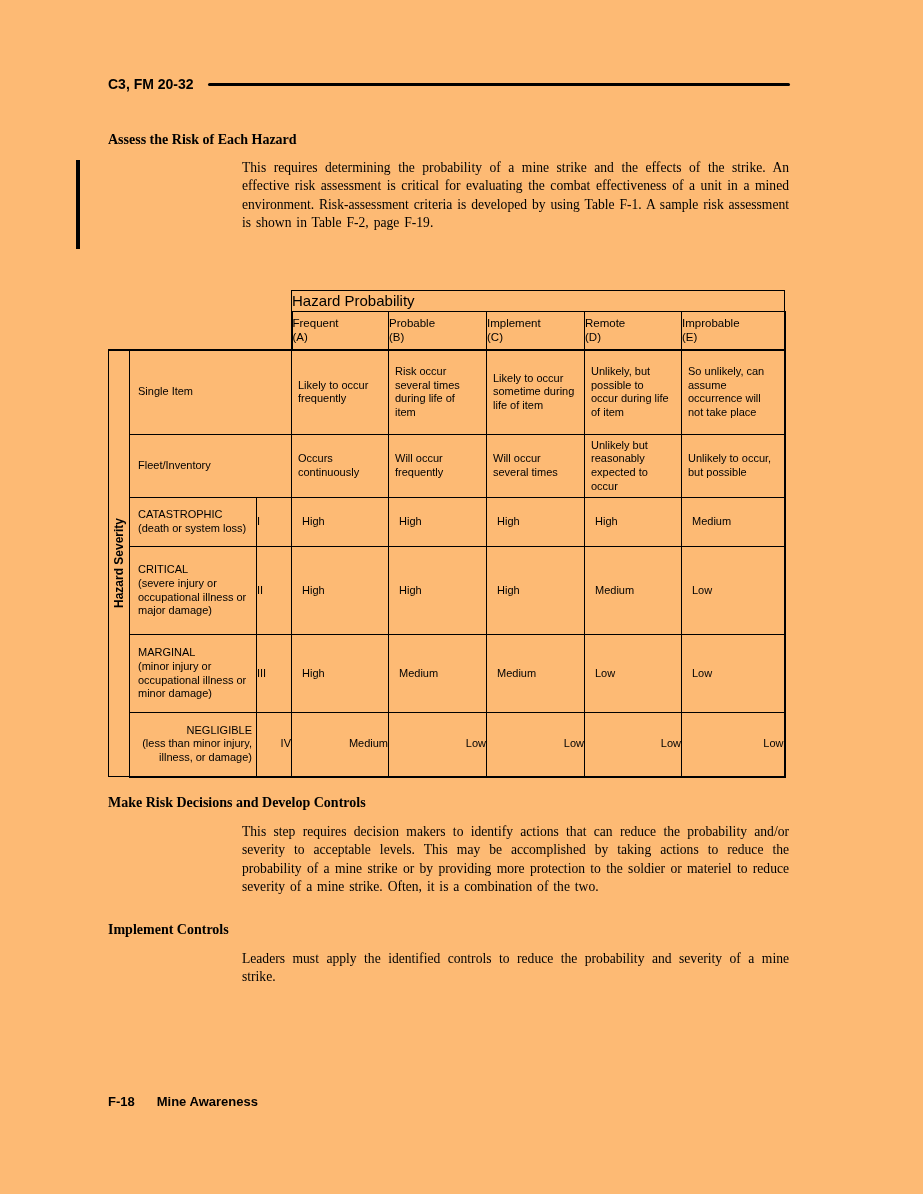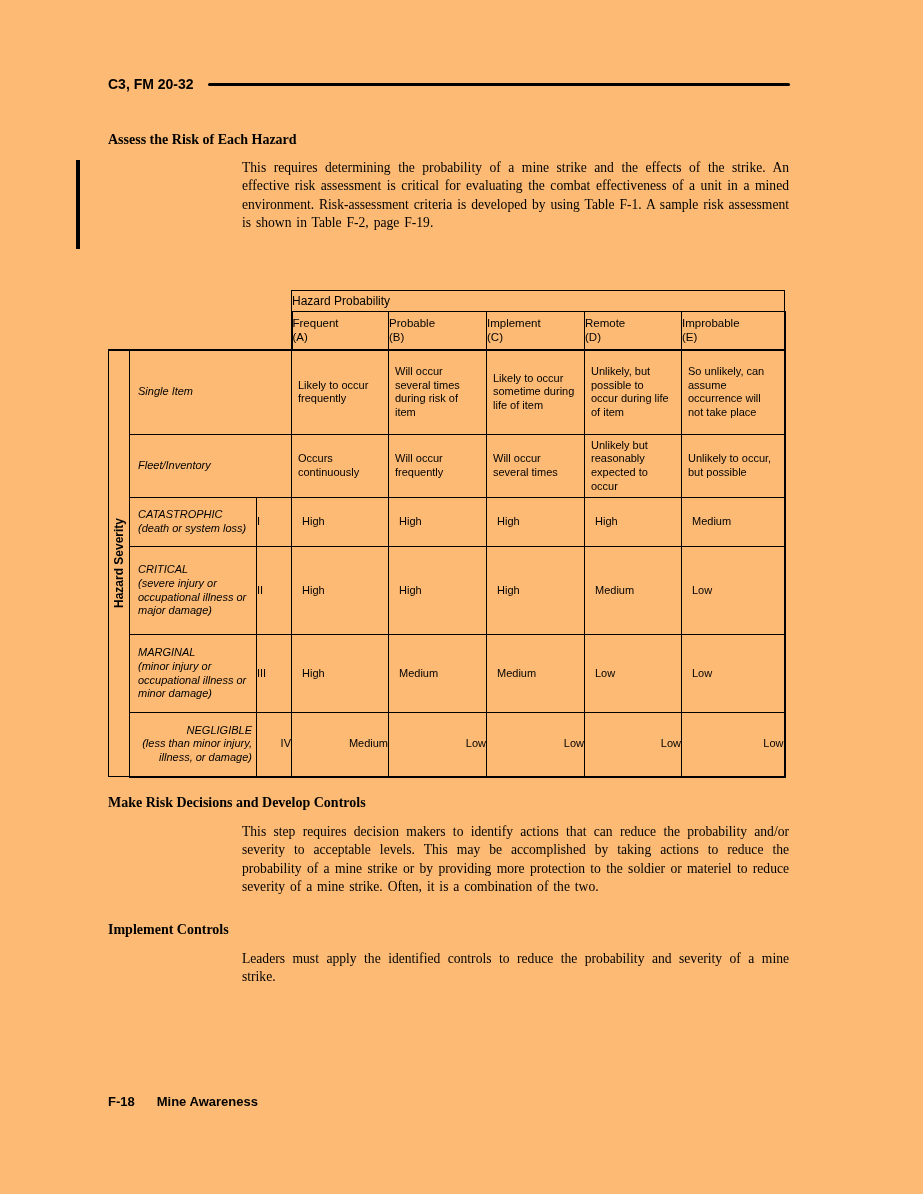--- a/index.html
+++ b/index.html
@@ -69,40 +69,40 @@
   .risk-table tr.hr1 { height: 21px; }
   .risk-table tr.hr2 { height: 38px; }
   .risk-table tr.r1  { height: 85px; }
   .risk-table tr.r2  { height: 63px; }
   .risk-table tr.r3  { height: 49px; }
   .risk-table tr.r4  { height: 88px; }
   .risk-table tr.r5  { height: 78px; }
   .risk-table tr.r6  { height: 64px; }
 
   .prob-hdr {
-    text-align: center; font-weight: bold; font-size: 12px;
+    text-align: center; font-weight: bold; font-size: 15px;
     border-top: 2px solid #000; border-left: 2px solid #000; border-right: 2px solid #000;
   }
   .col-hdr { text-align: center; font-weight: bold; font-size: 11.5px; }
   .col-hdr .chn, .col-hdr .chl { display: block; }
   .col-hdr.ol { border-left: 2px solid #000; }
   .col-hdr.or { border-right: 2px solid #000; }
 
   .risk-table tr.r1 > td { border-top: 2px solid #000; }
   .risk-table tr.r6 > td { border-bottom: 2px solid #000; text-align: right; }
   .risk-table td.re { border-right: 2px solid #000; }
 
   .sev-cell { border-left: 2px solid #000; position: relative; }
   .sev-rot {
     position: absolute; top: 50%; left: 50%;
     transform: translate(-50%, -50%) rotate(-90deg);
     white-space: nowrap; font-weight: bold; font-size: 12px;
   }
 
-  .label-cell { padding: 3px 4px 3px 8px; font-style: italic; }
+  .label-cell { padding: 3px 4px 3px 8px; }
   .label-cell .lbl { display: block; }
   .desc-cell  { padding: 3px 8px 3px 6px; }
   .num-cell   { text-align: center; }
   .rate-cell  { padding-left: 10px; }
 
   
   .doc-footer {
     position: absolute; left: 108px; top: 1094px;
     font-family: "Liberation Sans", sans-serif;
     font-weight: bold; font-size: 13px;
@@ -163,21 +163,21 @@
           <span class="chl">(E)</span>
         </th>
       </tr>
 
       <tr class="r1">
         <td class="sev-cell" rowspan="6">
           <div class="sev-rot">Hazard Severity</div>
         </td>
         <td class="label-cell" colspan="2">Single Item</td>
         <td class="desc-cell">Likely to occur frequently</td>
-        <td class="desc-cell">Will occur several times during risk of item</td>
+        <td class="desc-cell">Risk occur several times during life of item</td>
         <td class="desc-cell">Likely to occur sometime during life of item</td>
         <td class="desc-cell">Unlikely, but possible to occur during life of item</td>
         <td class="desc-cell re">So unlikely, can assume occurrence will not take place</td>
       </tr>
 
       <tr class="r2">
         <td class="label-cell" colspan="2">Fleet/Inventory</td>
         <td class="desc-cell">Occurs continuously</td>
         <td class="desc-cell">Will occur frequently</td>
         <td class="desc-cell">Will occur several times</td>

